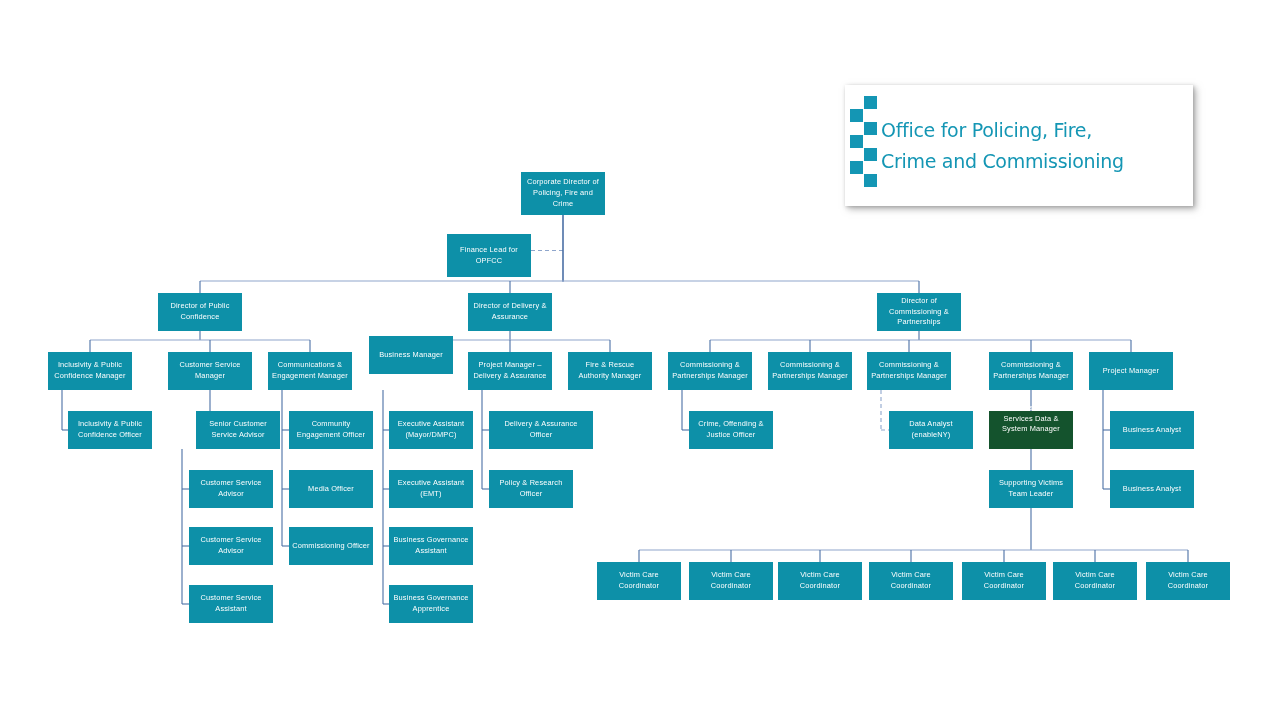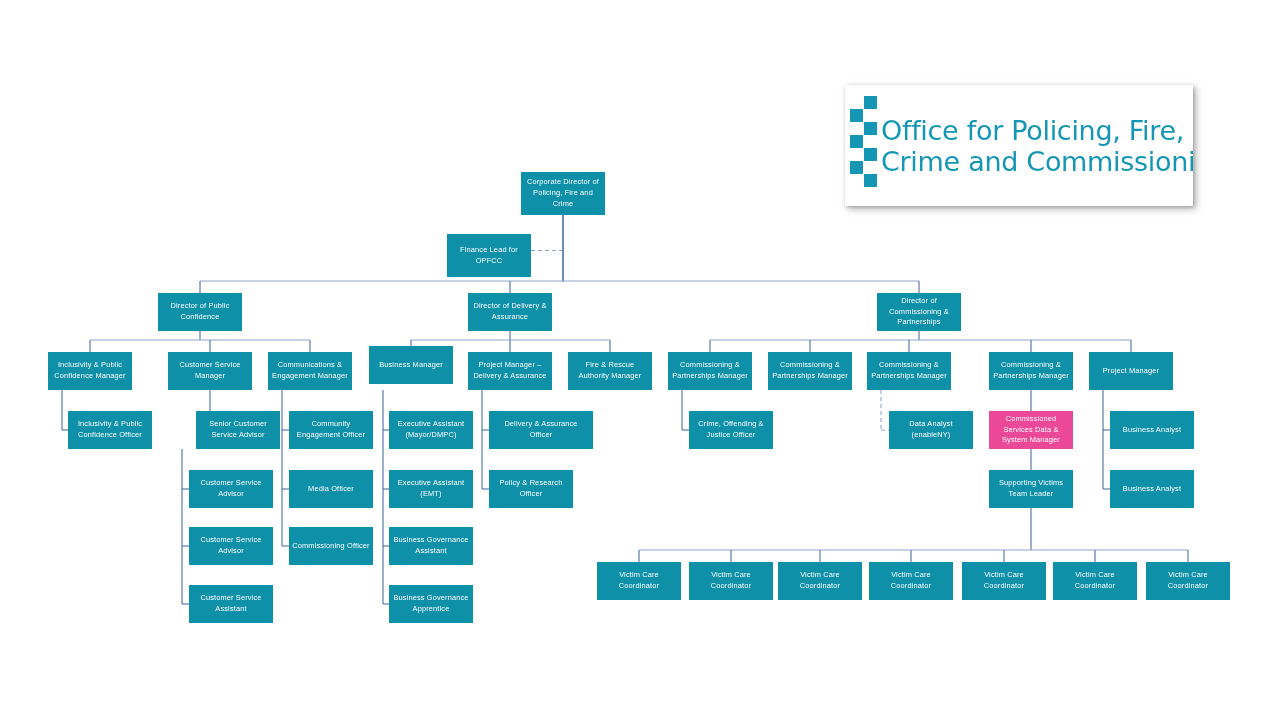--- a/index.html
+++ b/index.html
@@ -87,21 +87,21 @@
   .logo-line1 {
     color: #5a5a5a;
     font-size: 27px;
     line-height: 30px;
     white-space: nowrap;
     font-family: "DejaVu Sans", sans-serif;
     letter-spacing: -0.3px;
   }
   .logo-line2, .logo-line3 {
     color: #1496b4;
-    font-size: 27px;
+    font-size: 19px;
     line-height: 31px;
     white-space: nowrap;
     font-family: "DejaVu Sans", sans-serif;
     letter-spacing: -0.3px;
   }
 </style>
 </head>
 <body>
 
 <div id="canvas">
@@ -212,21 +212,21 @@
       </div>
       <div class="node" style="left: 289px; top: 411px; width: 84px; height: 38px; background: rgb(13, 144, 168); color: rgb(255, 255, 255);">
         <span>Community Engagement  Officer</span>
       </div>
       <div class="node" style="left: 289px; top: 470px; width: 84px; height: 38px; background: rgb(13, 144, 168); color: rgb(255, 255, 255);">
         <span>Media Officer</span>
       </div>
       <div class="node" style="left: 289px; top: 527px; width: 84px; height: 38px; background: rgb(13, 144, 168); color: rgb(255, 255, 255);">
         <span>Commissioning Officer</span>
       </div>
-      <div class="node" style="left: 369px; top: 346px; width: 84px; height: 38px; background: rgb(13, 144, 168); color: rgb(255, 255, 255);">
+      <div class="node" style="left: 369px; top: 336px; width: 84px; height: 38px; background: rgb(13, 144, 168); color: rgb(255, 255, 255);">
         <span>Business Manager</span>
       </div>
       <div class="node" style="left: 468px; top: 352px; width: 84px; height: 38px; background: rgb(13, 144, 168); color: rgb(255, 255, 255);">
         <span>Project Manager – Delivery &amp; Assurance</span>
       </div>
       <div class="node" style="left: 568px; top: 352px; width: 84px; height: 38px; background: rgb(13, 144, 168); color: rgb(255, 255, 255);">
         <span>Fire &amp; Rescue Authority Manager</span>
       </div>
       <div class="node" style="left: 389px; top: 411px; width: 84px; height: 38px; background: rgb(13, 144, 168); color: rgb(255, 255, 255);">
         <span>Executive Assistant (Mayor/DMPC)</span>
@@ -260,21 +260,21 @@
       </div>
       <div class="node" style="left: 1089px; top: 352px; width: 84px; height: 38px; background: rgb(13, 144, 168); color: rgb(255, 255, 255);">
         <span>Project Manager</span>
       </div>
       <div class="node" style="left: 689px; top: 411px; width: 84px; height: 38px; background: rgb(13, 144, 168); color: rgb(255, 255, 255);">
         <span>Crime, Offending &amp; Justice Officer</span>
       </div>
       <div class="node" style="left: 889px; top: 411px; width: 84px; height: 38px; background: rgb(13, 144, 168); color: rgb(255, 255, 255);">
         <span>Data Analyst (enableNY)</span>
       </div>
-      <div class="node" style="left: 989px; top: 411px; width: 84px; height: 38px; background: #ec4899; color: rgb(255, 255, 255);">
+      <div class="node" style="left: 989px; top: 411px; width: 84px; height: 38px; background: #14532d; color: rgb(255, 255, 255); align-items: flex-end;">
         <span>Commissioned Services  Data &amp; System  Manager</span>
       </div>
       <div class="node" style="left: 989px; top: 470px; width: 84px; height: 38px; background: rgb(13, 144, 168); color: rgb(255, 255, 255);">
         <span>Supporting Victims Team  Leader</span>
       </div>
       <div class="node" style="left: 1110px; top: 411px; width: 84px; height: 38px; background: rgb(13, 144, 168); color: rgb(255, 255, 255);">
         <span>Business Analyst</span>
       </div>
       <div class="node" style="left: 1110px; top: 470px; width: 84px; height: 38px; background: rgb(13, 144, 168); color: rgb(255, 255, 255);">
         <span>Business Analyst</span>

